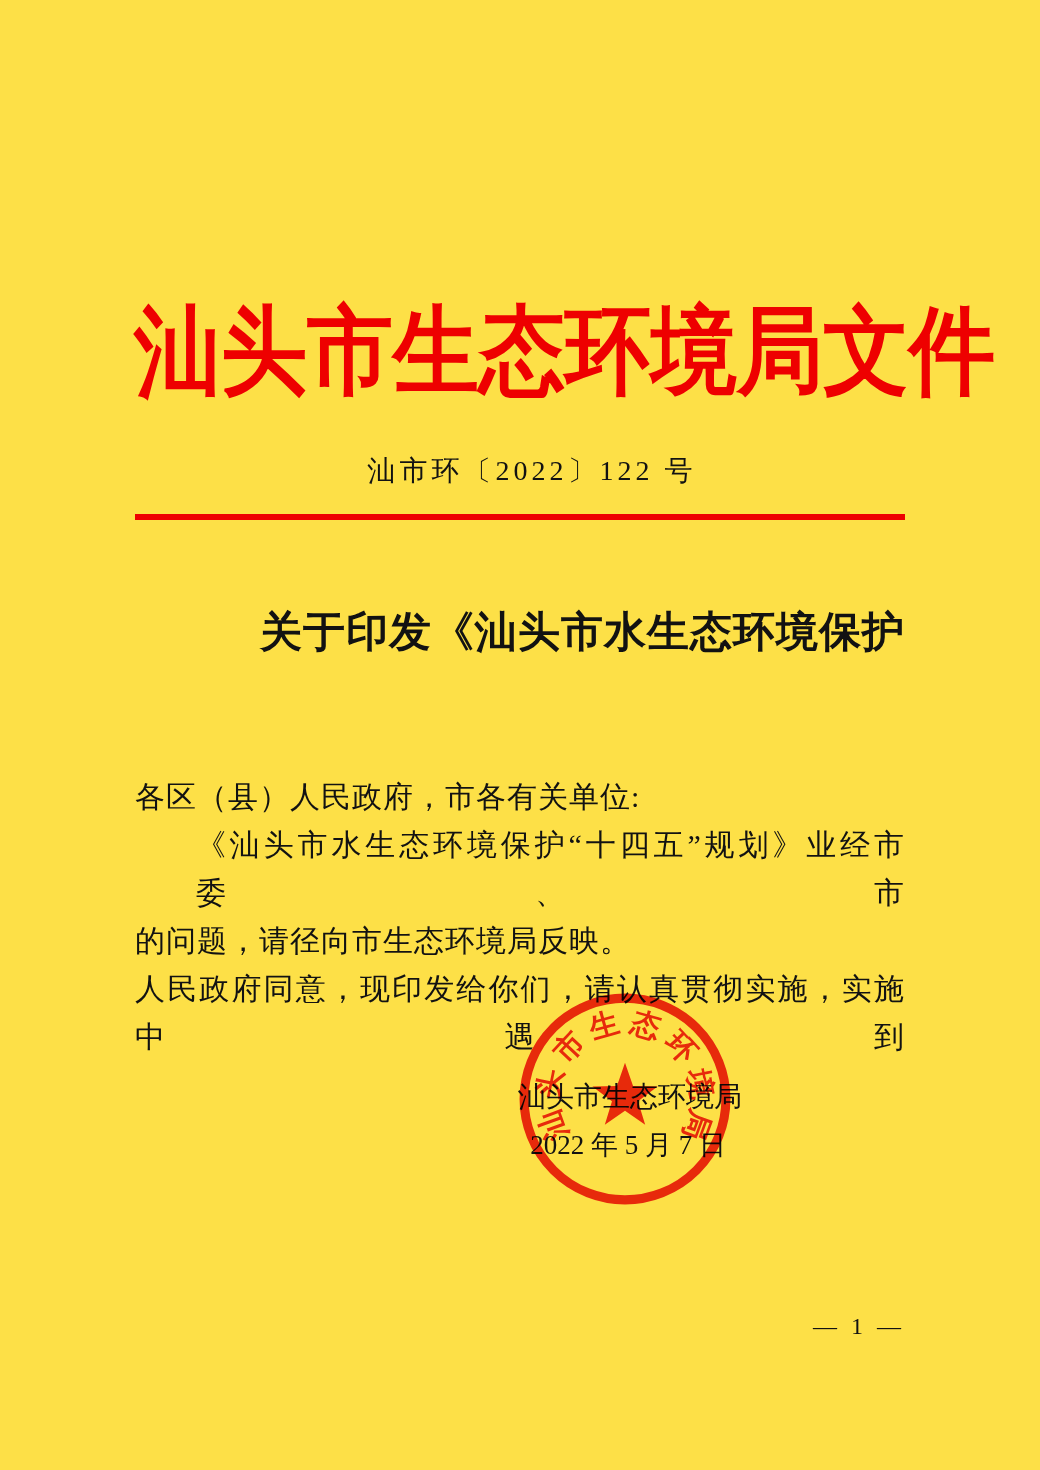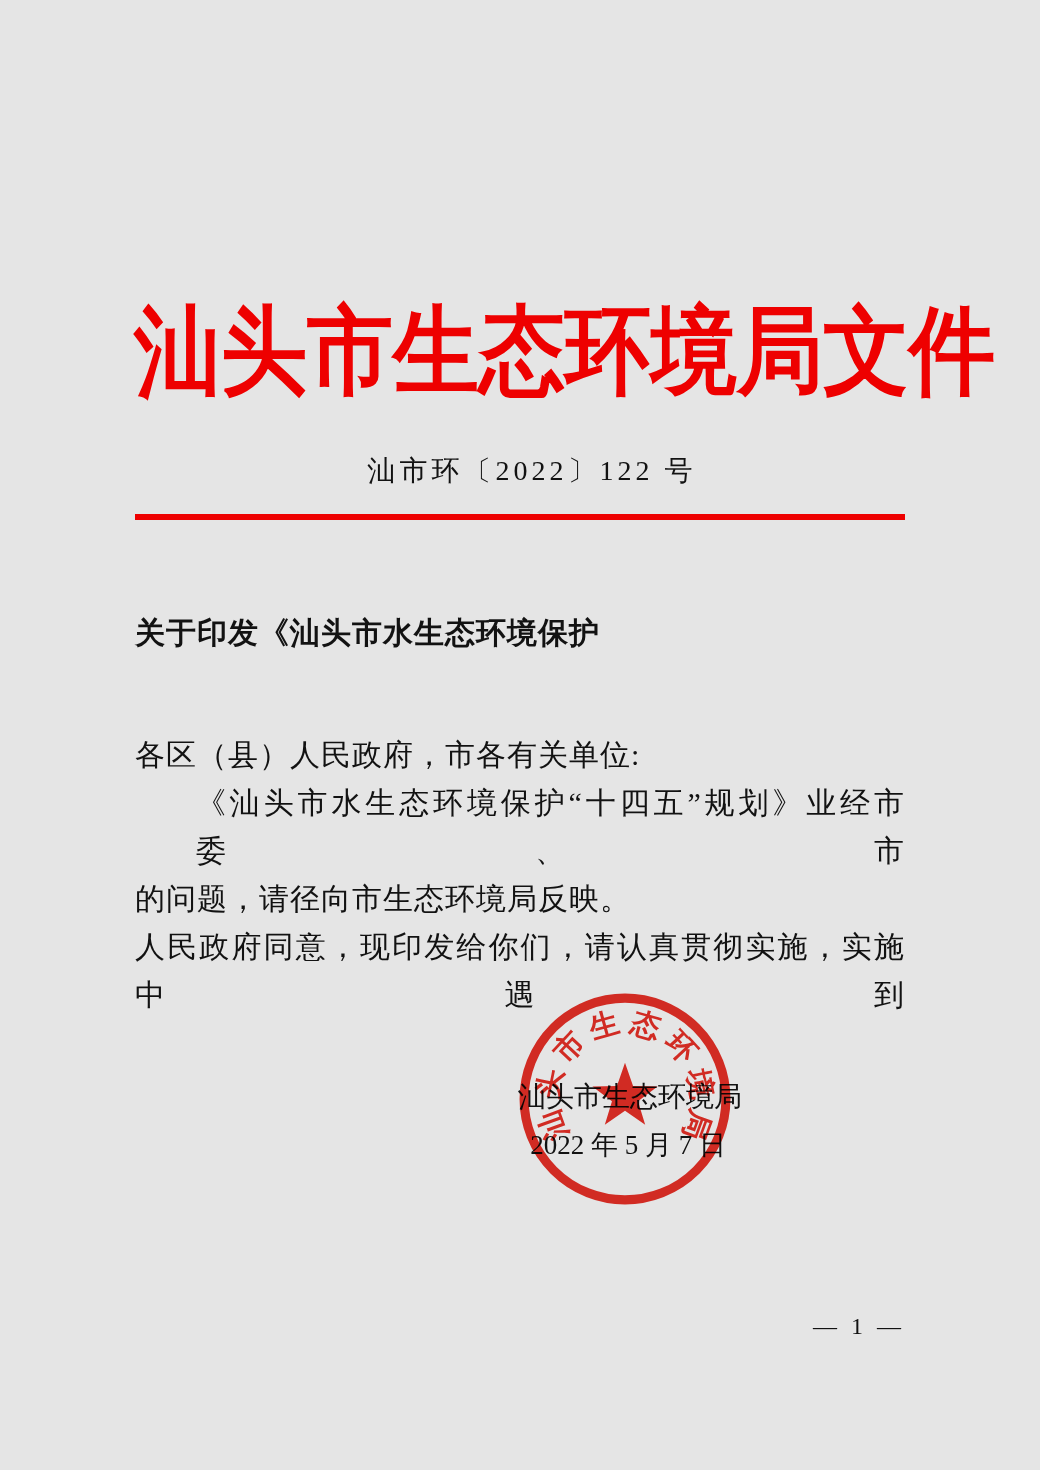--- a/index.html
+++ b/index.html
@@ -1,20 +1,20 @@
 <!DOCTYPE html>
 <html lang="zh" style="--red: #ee0000; --seal-red: #e8271e; --ink: #121212;"><head>
 <meta charset="utf-8">
 <style>
   html, body { margin: 0; padding: 0; background: #ffffff; }
   .page {
     position: relative;
     width: 1040px;
     height: 1470px;
-    background: #e5e5e5;
+    background: #fde047;
     overflow: hidden;
     font-family: "Liberation Serif", serif;
     color: var(--ink, #121212);
   }
 
   
   .agency-title {
     position: absolute;
     top: 287px;
     left: 135px;
@@ -47,30 +47,30 @@
     width: 770px;
     height: 6px;
     background: var(--red, #ee0000);
   }
 
   .notice-title {
     position: absolute;
     top: 606px;
     left: 135px;
     width: 770px;
-    text-align: left;
-    font-size: 30px;
+    text-align: right;
+    font-size: 42px;
     font-weight: bold;
     line-height: 53px;
     letter-spacing: 1px;
   }
 
   .body-text {
     position: absolute;
-    top: 731px;
+    top: 773px;
     left: 135px;
     width: 770px;
     font-size: 30px;
     line-height: 48px;
   }
   .body-line { letter-spacing: 1px; }
   .body-line.justify {
     text-align: justify;
     text-align-last: justify;
     text-justify: inter-character;

